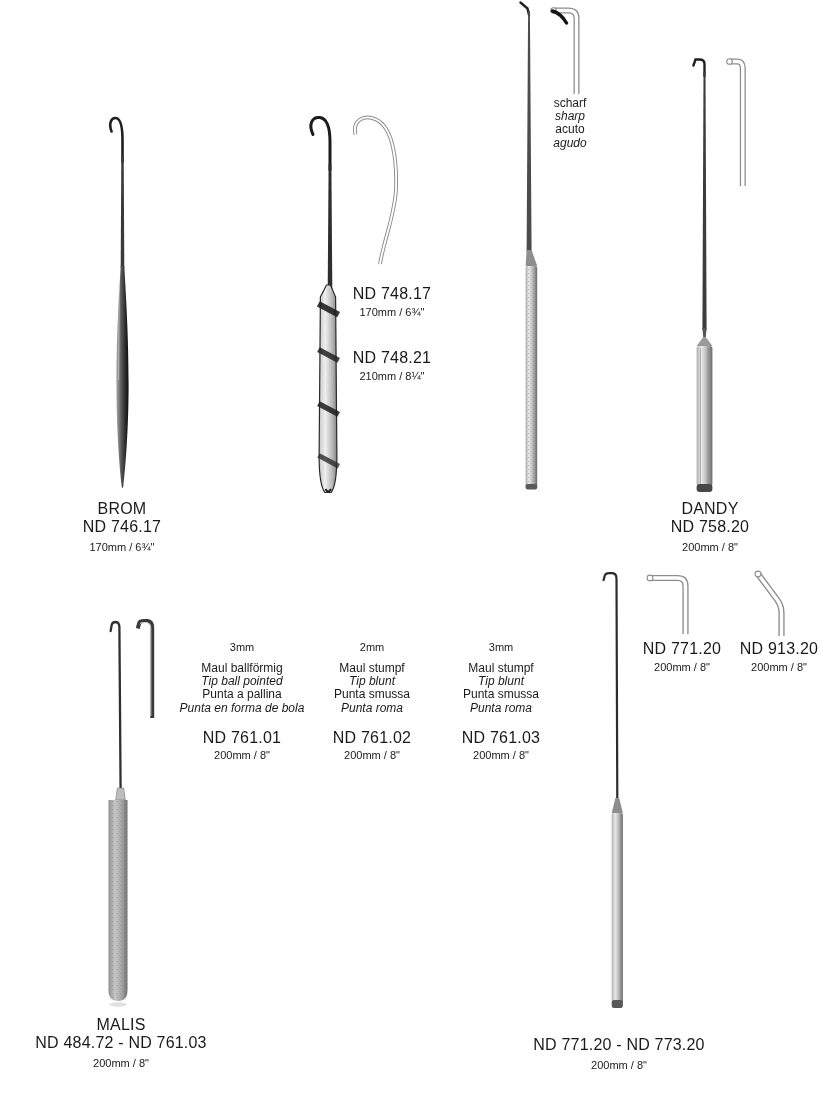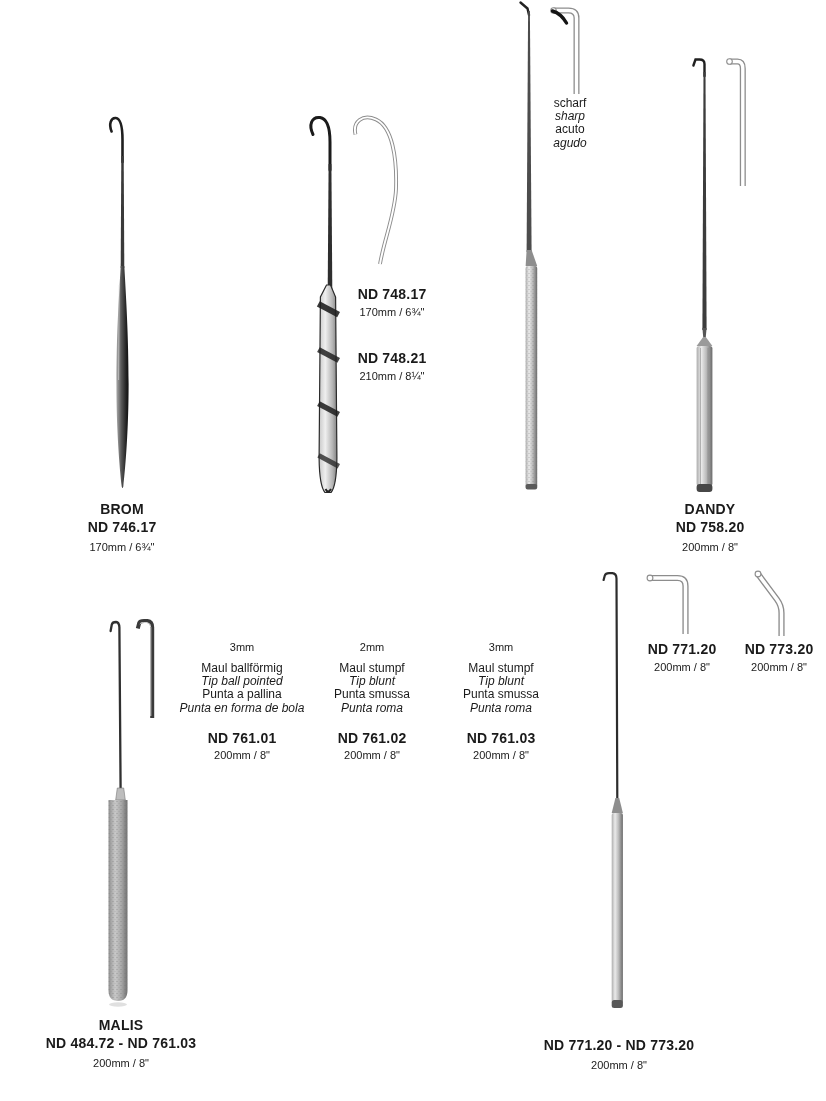--- a/index.html
+++ b/index.html
@@ -4,21 +4,21 @@
 <style>
   html,body{margin:0;padding:0;background:#fff;}
   #canvas{
     position:relative;width:826px;height:1101px;background:#ffffff;
     font-family:"Liberation Sans",sans-serif;color:#1a1a1a;overflow:hidden;
   }
   .art{position:absolute;left:0;top:0;}
   .t{position:absolute;transform:translateX(-50%);text-align:center;white-space:nowrap;}
   .desc{font-size:12px;line-height:13.2px;}
   .italic{font-style:italic;}
-  .bcode{font-weight:700;font-size:14px;line-height:18px;letter-spacing:.2px;}
+  .bcode{font-weight:400;font-size:16px;line-height:18px;letter-spacing:.2px;}
   .msize{font-size:11px;line-height:14px;}
   .caption .msize{margin-top:4px;}
   .variant .msize{margin-top:2px;}
   .tipcol .tipsize{font-size:11px;line-height:13px;margin-bottom:8px;}
   .tipcol .bcode{margin-top:14px;}
   .tipcol .msize{margin-top:1px;}
 </style>
 </head>
 <body>
 
@@ -210,21 +210,21 @@
     </div>
     <div class="bcode">ND 761.03</div>
     <div class="msize">200mm / 8"</div>
   </div>
 
   <div class="t variant" style="left:682px;top:640px">
     <div class="bcode">ND 771.20</div>
     <div class="msize">200mm / 8"</div>
   </div>
   <div class="t variant" style="left:779px;top:640px">
-    <div class="bcode">ND 773.20</div>
+    <div class="bcode">ND 913.20</div>
     <div class="msize">200mm / 8"</div>
   </div>
 
 
   <div class="t caption" style="left:121px;top:1016px">
     <div class="bcode">MALIS</div>
     <div class="bcode">ND 484.72 - ND 761.03</div>
     <div class="msize">200mm / 8"</div>
   </div>
 

